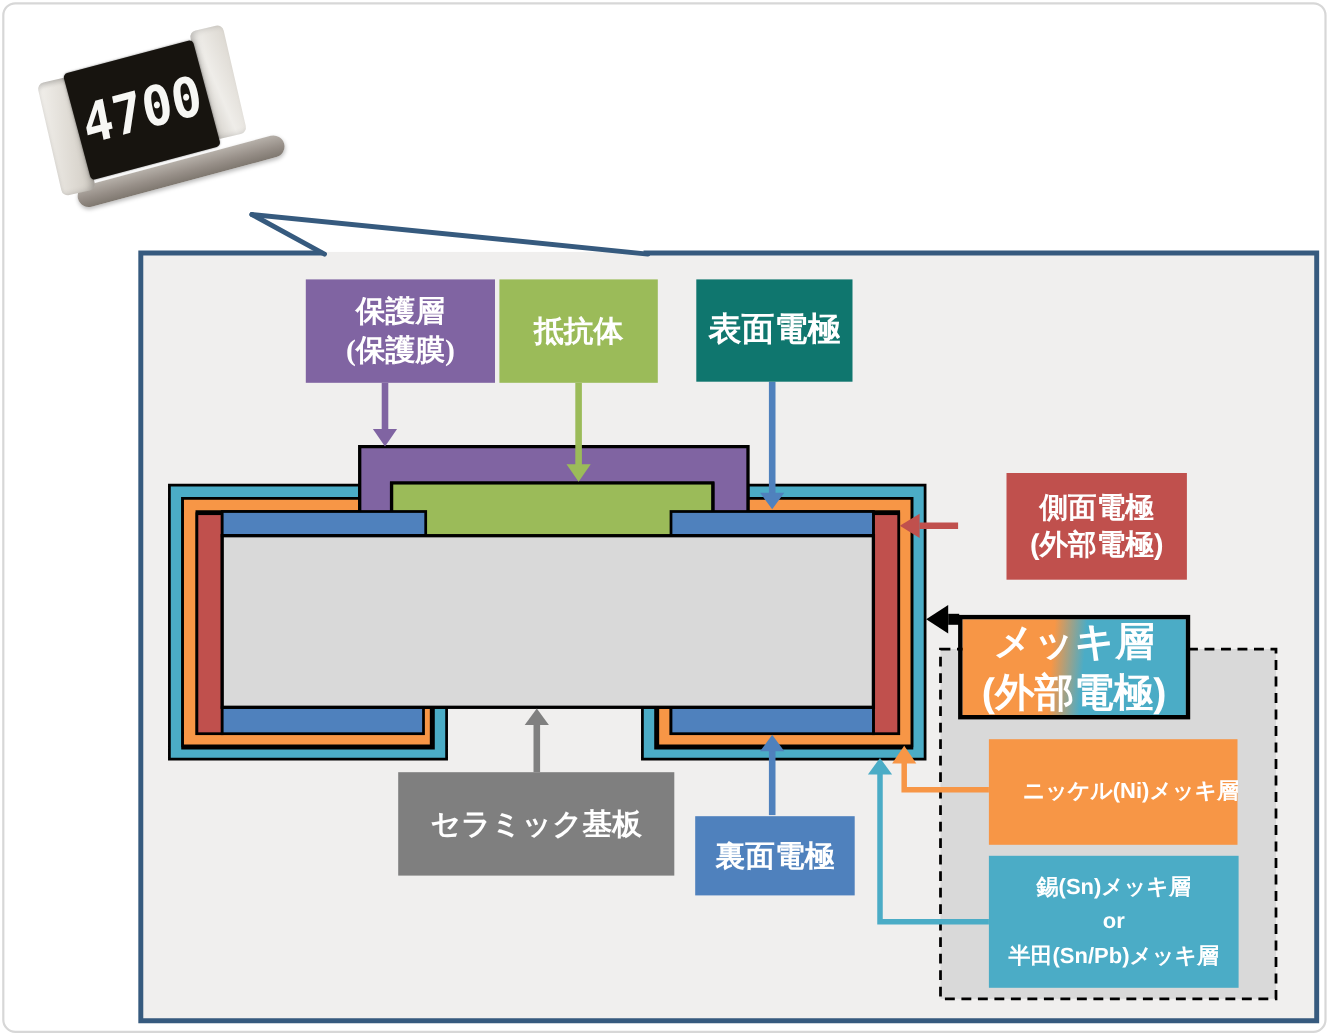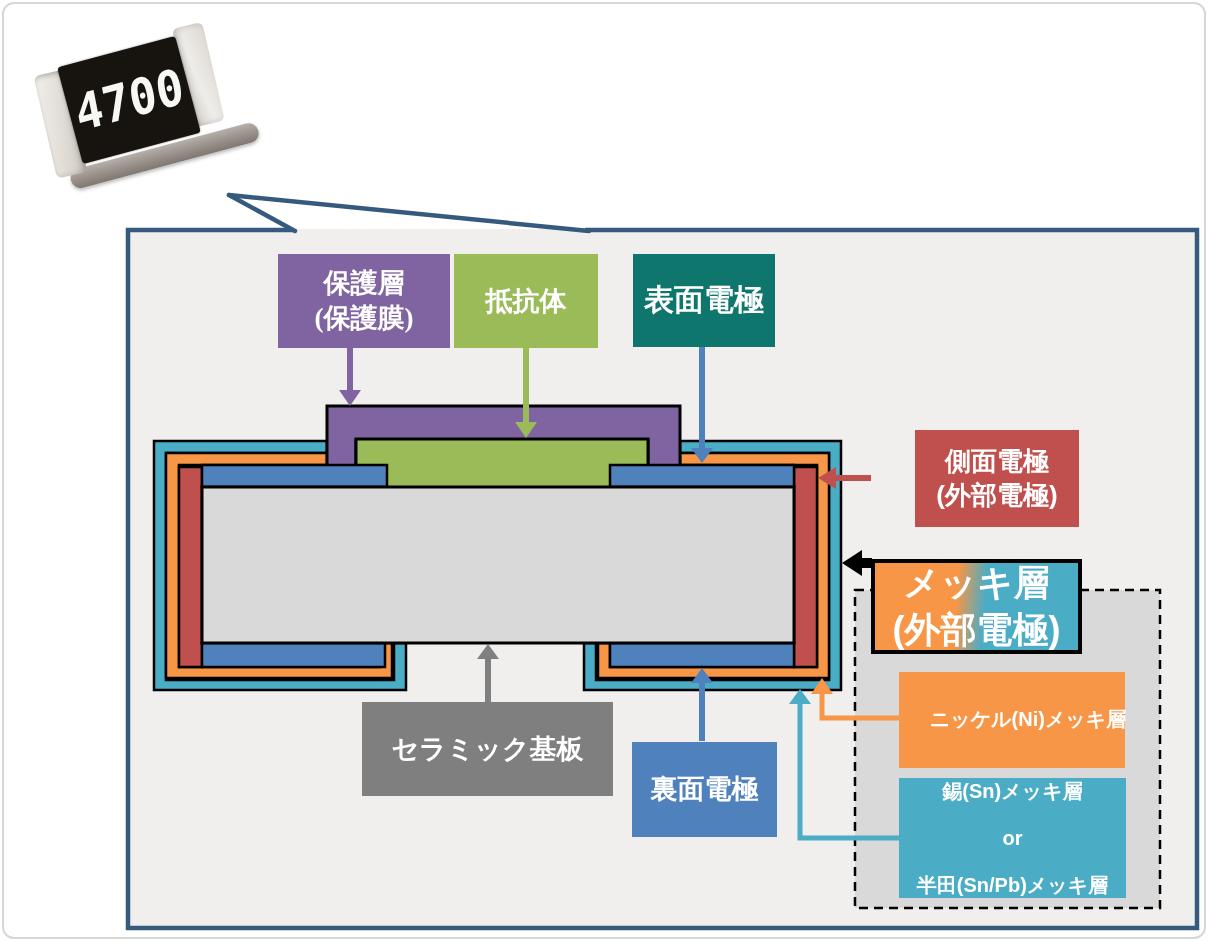--- a/index.html
+++ b/index.html
@@ -20,23 +20,23 @@
   }
   .lbl span{display:block;white-space:nowrap;}
   #lbl-protective{left:278px;top:254px;width:172px;height:94px;background:#8064A2;font-size:27px;font-family:Liberation Serif, serif;}
   #lbl-resistor  {left:454px;top:254px;width:144px;height:94px;background:#9BBB59;font-size:27px;align-items:center;}
   #lbl-front     {left:633px;top:254px;width:142px;height:93px;background:#0f766e;font-size:30px;}
   #lbl-side      {left:871px;top:430px;width:164px;height:97px;background:#C0504D;font-size:26px;margin-left:44px;}
   #lbl-plating   {left:871px;top:559px;width:211px;height:95px;font-size:36px;
                   background:linear-gradient(95deg,#F79646 0%,#F79646 40%,#4BACC6 54%,#4BACC6 100%);
                   border:4px solid #000;}
   #lbl-ceramic   {left:362px;top:702px;width:251px;height:94px;background:#7F7F7F;font-size:27px;text-align:center;}
-  #lbl-back      {left:632px;top:742px;width:145px;height:95px;background:#4F81BD;font-size:27px;}
+  #lbl-back      {left:632px;top:742px;width:145px;height:72px;background:#4F81BD;font-size:27px;}
   #lbl-nickel    {left:899px;top:672px;width:226px;height:96px;background:#F79646;font-size:20px;padding-left:32px;}
-  #lbl-tin       {left:899px;top:778px;width:227px;height:120px;background:#4BACC6;font-size:20px;line-height:1.55;gap:16px;}
+  #lbl-tin       {left:899px;top:778px;width:227px;height:120px;background:#4BACC6;font-size:20px;line-height:1.55;}
   
   #photo{position:absolute;left:18px;top:10px;width:236px;height:190px;filter:blur(0.4px);}
   #chip{position:absolute;left:50px;top:40px;width:122px;height:100px;transform:rotate(-15deg);}
   #chip-bottom-face{
     position:absolute;left:-16px;bottom:-23px;width:194px;height:20px;
     background:linear-gradient(#b6b0a9 0%,#978f88 55%,#7f7870 100%);
     border-radius:10px;box-shadow:0 2px 4px rgba(0,0,0,0.28);
   }
   #chip-cap-left{
     position:absolute;left:-27px;top:3px;width:31px;height:105px;

